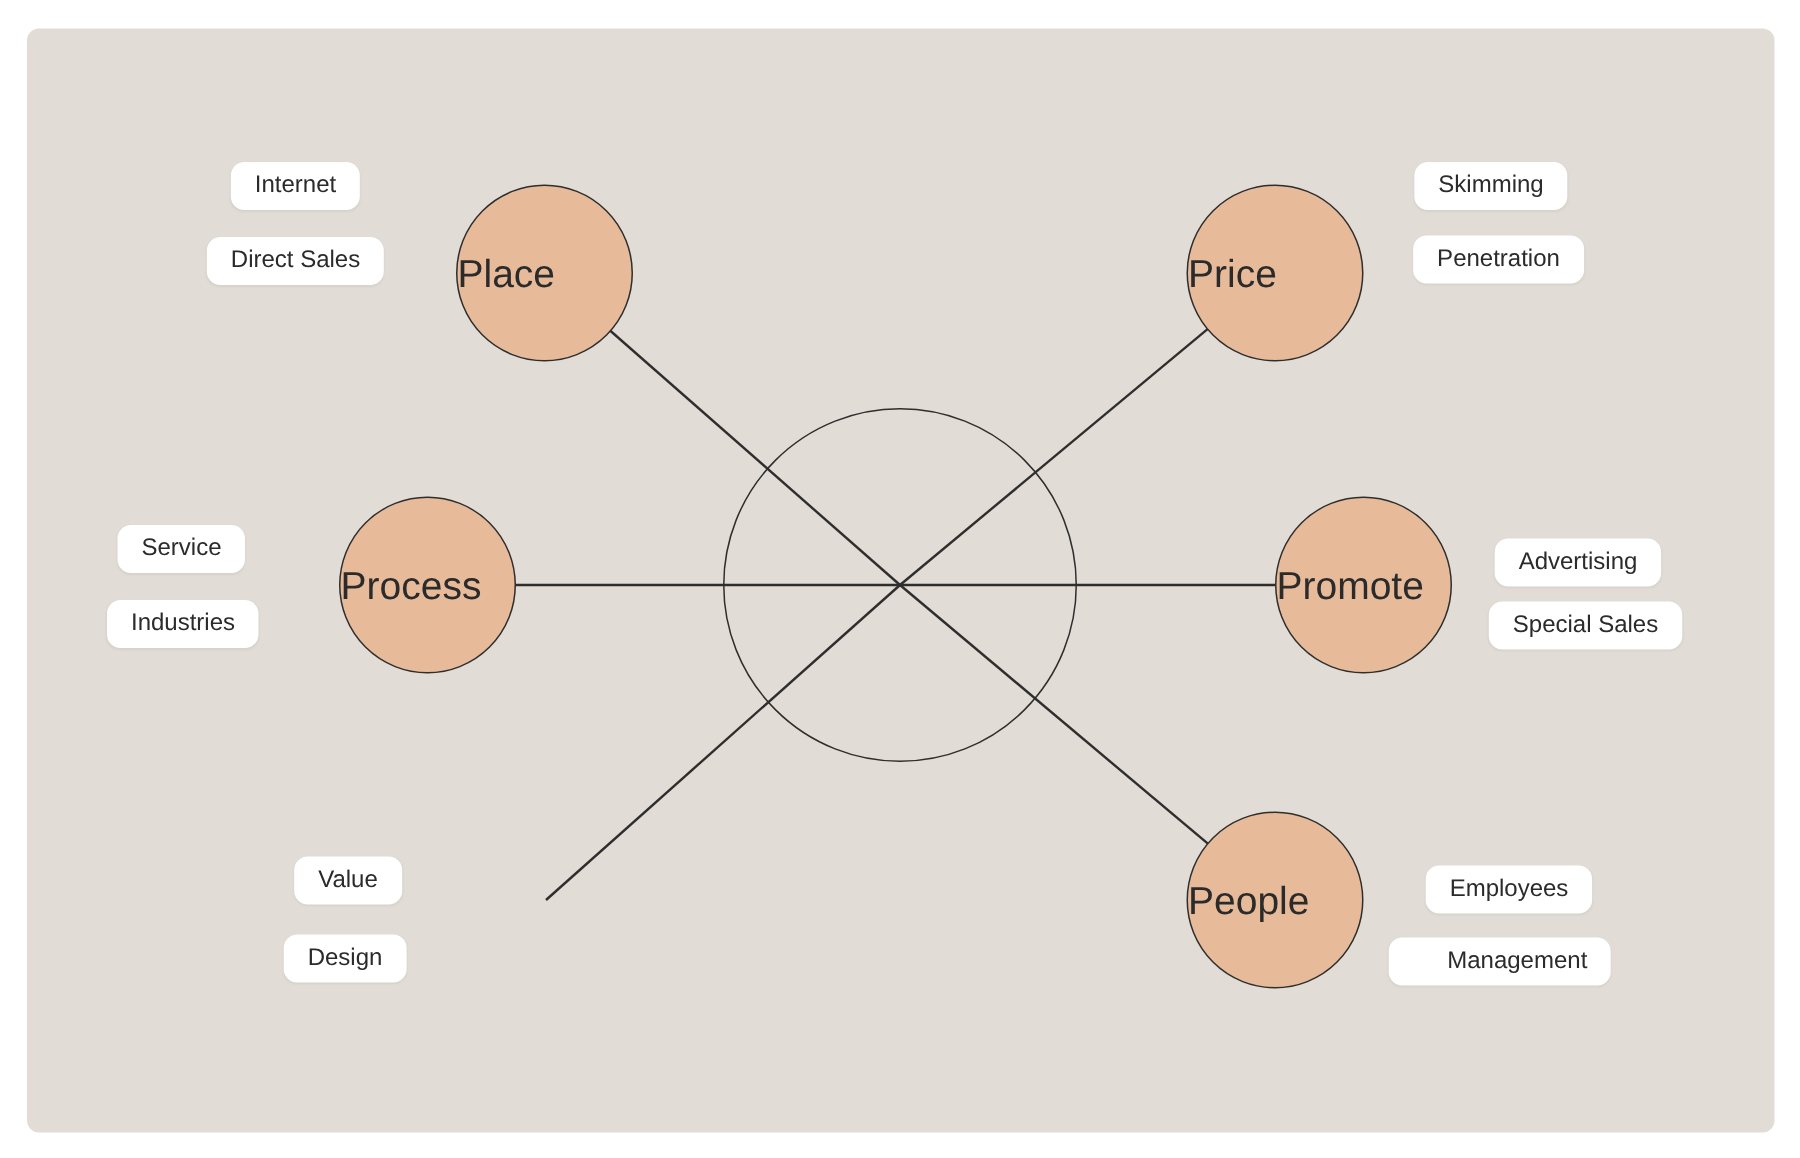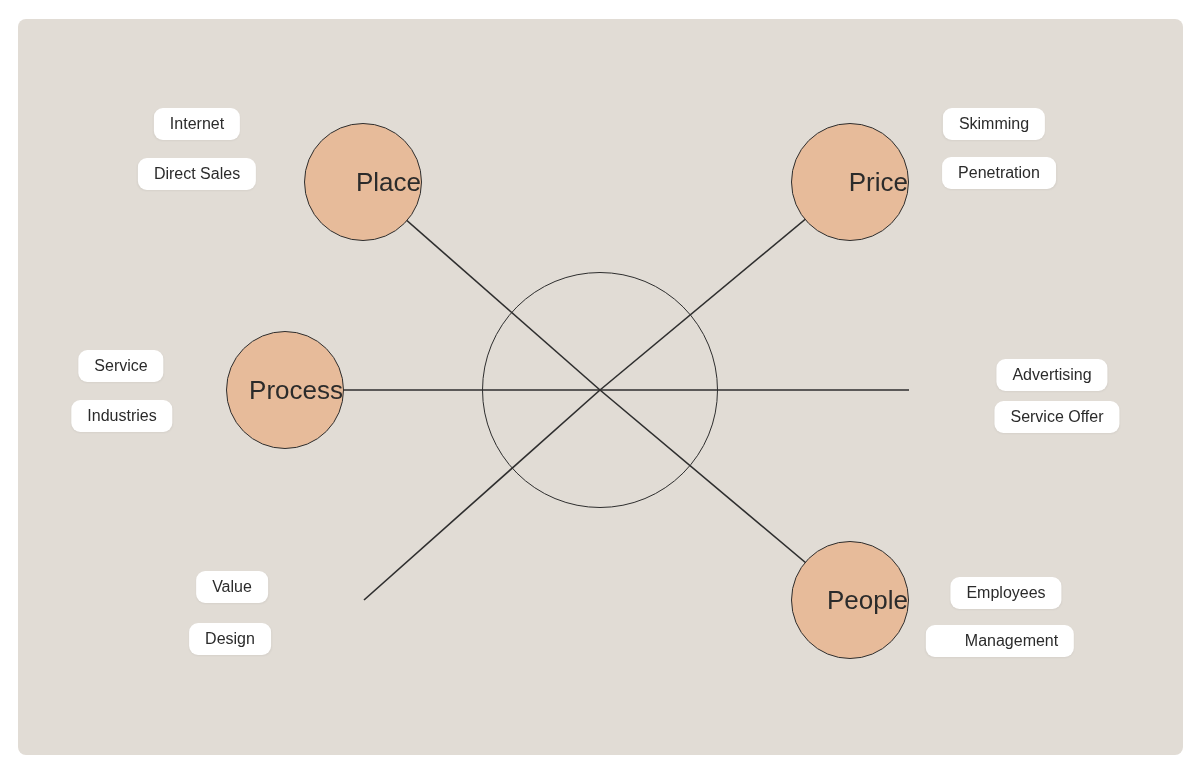--- a/index.html
+++ b/index.html
@@ -67,21 +67,21 @@
   }
   .node {
     position: absolute;
     width: 118px; height: 118px;
     background: var(--node-fill);
     border: 1.6px solid var(--stroke);
     border-radius: 50%;
     z-index: 3;
     display: flex;
     align-items: center;
-    justify-content: flex-end;
+    justify-content: flex-start;
   }
   .node-label {
     font-size: 26px;
     color: var(--text);
   }
   .node-place   { left: 304px; top: 123px; }
   .node-price   { left: 791px; top: 123px; }
   .node-process { left: 226px; top: 331px; }
   .node-promote { left: 850px; top: 331px; }
   .node-product { left: 305px; top: 541px; }
@@ -130,29 +130,32 @@
 
   <div class="node node-place">
     <span class="node-label">Place</span>
   </div>
   <div class="node node-process">
     <span class="node-label">Process</span>
   </div>
   <div class="node node-price">
     <span class="node-label">Price</span>
   </div>
+  <div class="node node-promote">
+    <span class="node-label">Promote</span>
+  </div>
   <div class="node node-people">
     <span class="node-label">People</span>
   </div>
 
   <div class="tag tag-internet">Internet</div>
   <div class="tag tag-direct-sales">Direct Sales</div>
   <div class="tag tag-skimming">Skimming</div>
   <div class="tag tag-penetration">Penetration</div>
   <div class="tag tag-service">Service</div>
   <div class="tag tag-industries">Industries</div>
   <div class="tag tag-advertising">Advertising</div>
-  <div class="tag tag-special-offer">Service Offer</div>
+  <div class="tag tag-special-offer">Special Sales</div>
   <div class="tag tag-value">Value</div>
   <div class="tag tag-design">Design</div>
   <div class="tag tag-employees">Employees</div>
   <div class="tag tag-management">Management</div>
 </div>
 
 </body></html>

